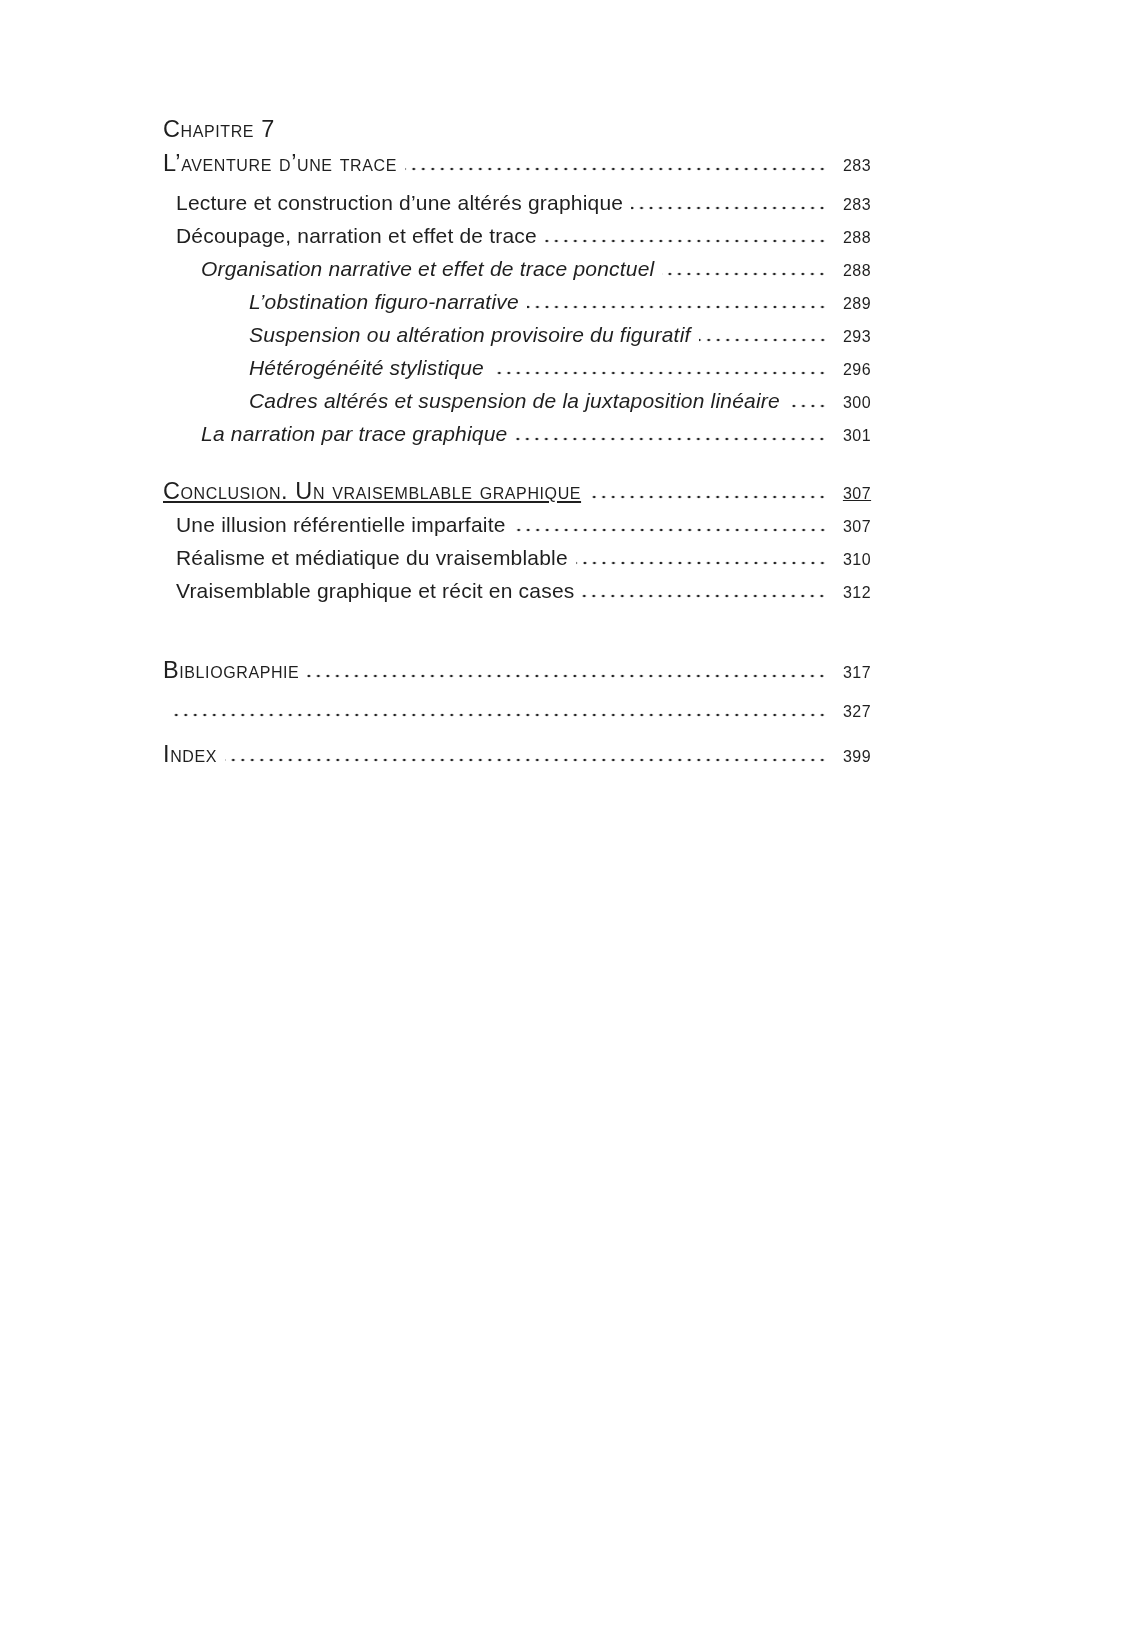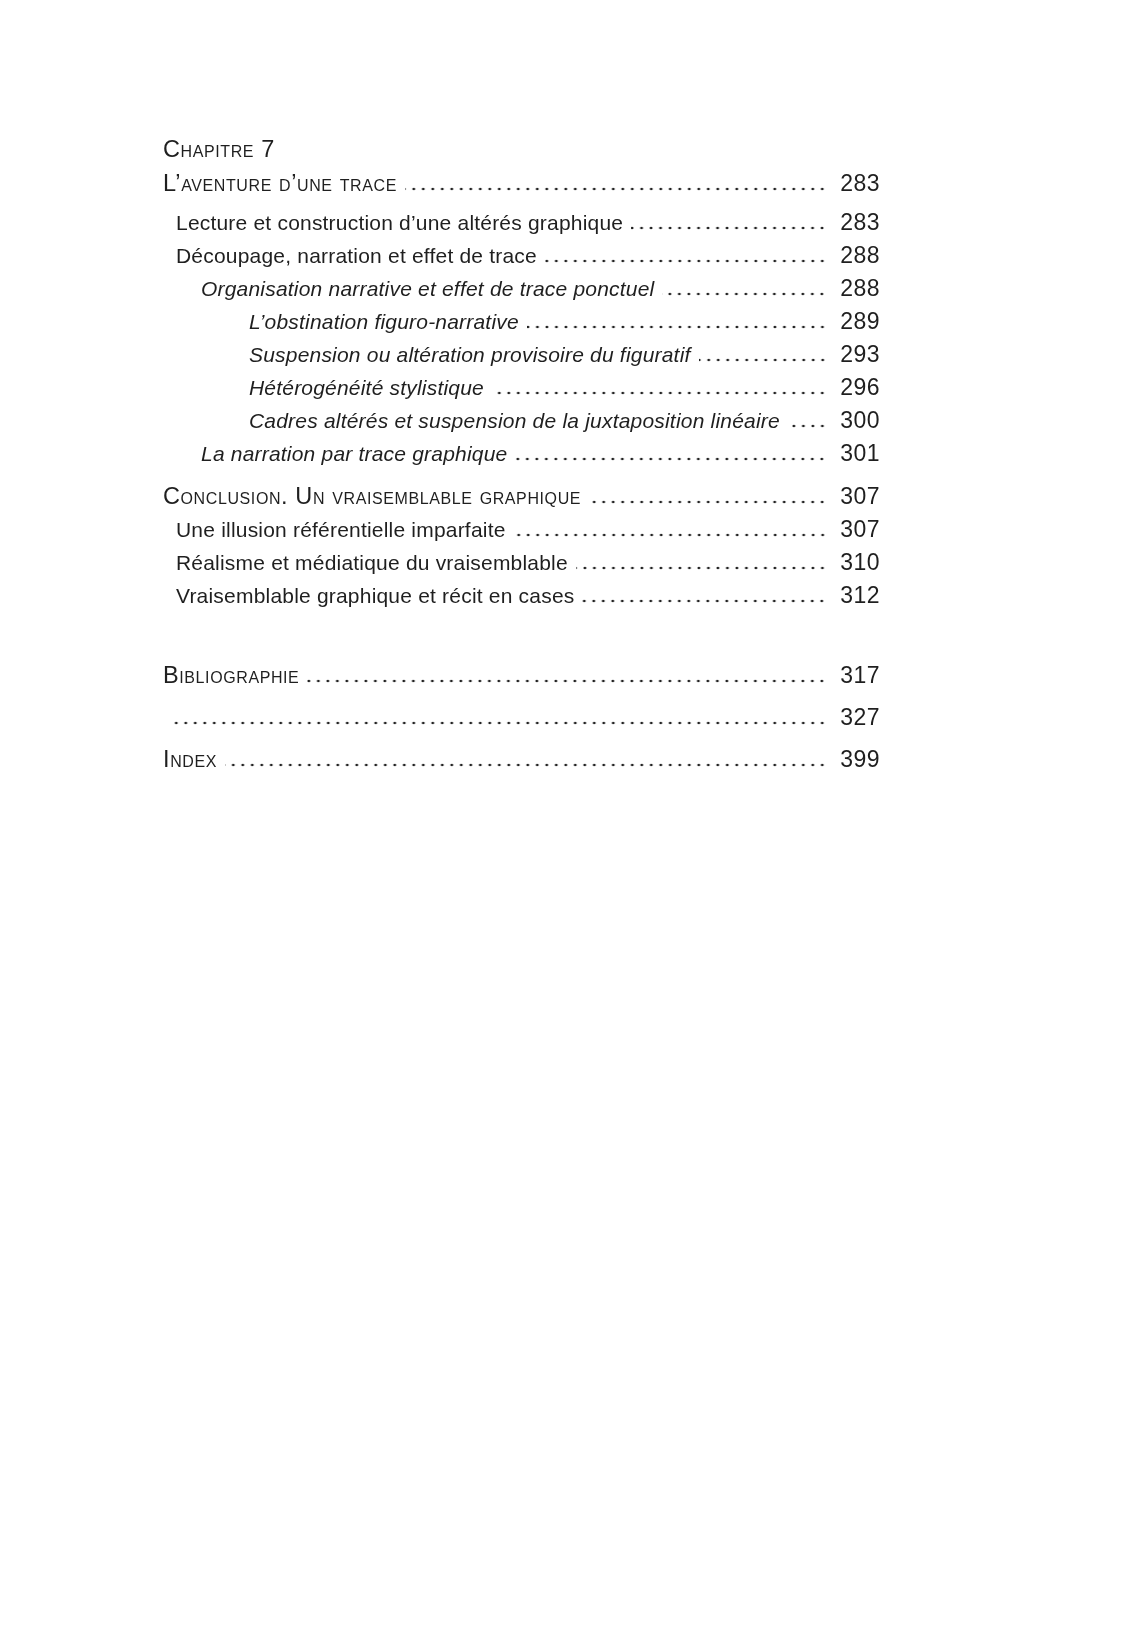--- a/index.html
+++ b/index.html
@@ -12,21 +12,21 @@
     width: 1133px;
     height: 1645px;
     background: #ffffff;
     font-family: "Liberation Sans", sans-serif;
     color: #1f1f1f;
     overflow: hidden;
   }
   .toc {
     position: absolute;
     left: 163px;
-    top: 132px;
+    top: 112px;
     width: 717px;
   }
   .row {
     display: flex;
     align-items: baseline;
     line-height: 33px;
     height: 33px;
     font-size: 21px;
     letter-spacing: 0.2px;
     white-space: nowrap;
@@ -37,39 +37,39 @@
     font-size: 23.5px;
     font-variant: small-caps;
     letter-spacing: 0.6px;
   }
   .row.it .label { font-style: italic; }
   .lvl1 .label { padding-left: 13px; }
   .lvl2 .label { padding-left: 38px; }
   .lvl3 .label { padding-left: 86px; }
 
   .mt-sub      { margin-top: 6px;  }
-  .mt-section  { margin-top: 9px; }
+  .mt-section  { margin-top: 24px; text-decoration: underline; }
   .mt-subsect  { }
   .mt-back     { margin-top: 46px; }
   .mt-head     { margin-top: 8px;  }
 
   .leader {
     flex: 1;
     height: 4px;
     margin: 0 7px 0 8px;
     background-image: radial-gradient(circle, #222222 1.35px, transparent 1.6px);
     background-size: 9.5px 4px;
     background-repeat: repeat-x;
     background-position: right bottom;
     min-width: 18px;
   }
   .pagenum {
     min-width: 46px;
-    text-align: right;
-    font-size: 23px;
+    text-align: center;
+    font-size: 16px;
     font-variant: normal;
     letter-spacing: 0.5px;
   }
 </style>
 </head>
 <body>
 
 <div class="page">
   <div class="toc">
 

